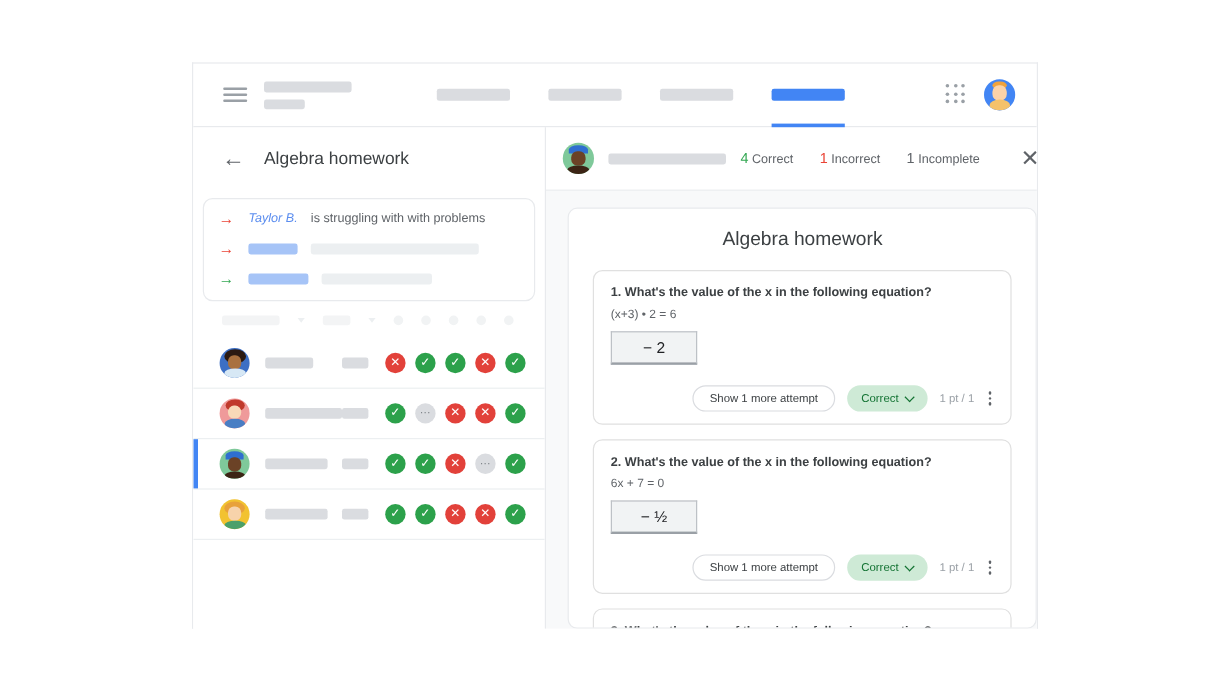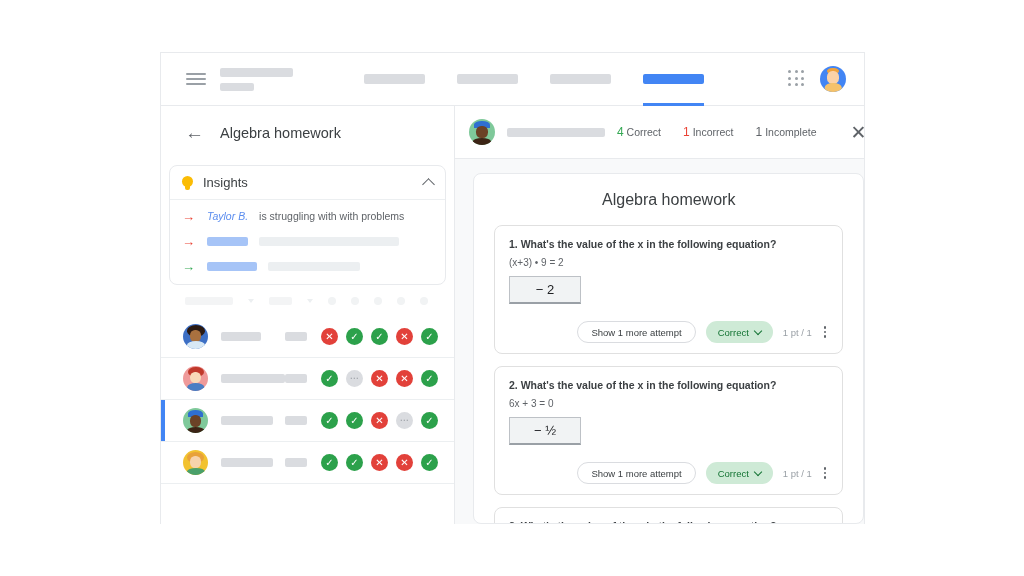--- a/index.html
+++ b/index.html
@@ -280,25 +280,20 @@
 
     <div class="left-panel">
 
       <div class="lp-header">
         <span class="back-arrow">←</span>
         <span class="lp-title">Algebra homework</span>
       </div>
 
       <div class="insights-wrap">
         <div class="insights-card">
-          <div class="insights-head">
-            <span class="bulb"></span>
-            <span class="insights-title">Insights</span>
-            <span class="chev-up"></span>
-          </div>
           <div class="insight-rows">
 
             <div class="insight-row">
               <span class="arrow red">→</span>
               <span class="ins-name">Taylor B.</span>
               <span class="ins-text">is struggling with with problems</span>
             </div>
 
             <div class="insight-row">
               <span class="arrow red">→</span>
@@ -431,21 +426,21 @@
 
       <div class="rp-body">
         <div class="doc-card">
           <div class="doc-title">Algebra homework</div>
 
           <div class="q-card">
             <div class="q-text">
               <span>1.</span>
               <span>What's the value of the x in the following equation?</span>
             </div>
-            <div class="q-eq">(x+3) • 9 = 2</div>
+            <div class="q-eq">(x+3) • 2 = 6</div>
             <div class="answer-box">− 2</div>
             <div class="q-footer">
               <span class="btn-attempt">Show 1 more attempt</span>
               <span class="chip-correct">
                 <span>Correct</span>
                 <span class="chev-down-sm"></span>
               </span>
               <span class="pts">
                 <span>1 pt /</span><span> 1</span>
               </span>
@@ -455,21 +450,21 @@
                   <i></i>
                 </span>
             </div>
           </div>
 
           <div class="q-card">
             <div class="q-text">
               <span>2.</span>
               <span>What's the value of the x in the following equation?</span>
             </div>
-            <div class="q-eq">6x + 3 = 0</div>
+            <div class="q-eq">6x + 7 = 0</div>
             <div class="answer-box">− ½</div>
             <div class="q-footer">
               <span class="btn-attempt">Show 1 more attempt</span>
               <span class="chip-correct">
                 <span>Correct</span>
                 <span class="chev-down-sm"></span>
               </span>
               <span class="pts">
                 <span>1 pt /</span><span> 1</span>
               </span>

